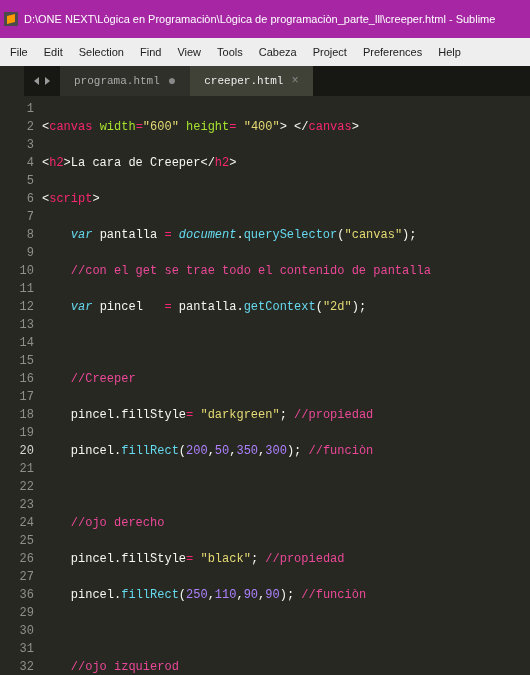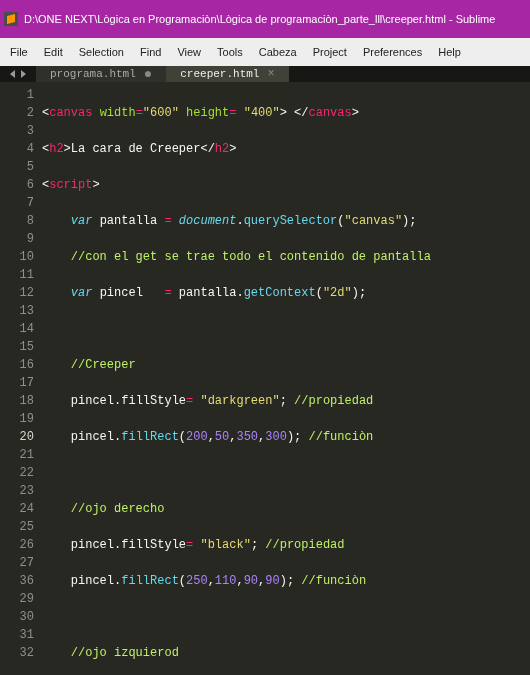--- a/index.html
+++ b/index.html
@@ -5,21 +5,21 @@
   * { margin:0; padding:0; box-sizing:border-box; }
   body { font-family: Consolas, 'Courier New', monospace; font-size:12px; background:#272822; color:#f8f8f2; width:530px; height:675px; overflow:hidden; }
   
   .titlebar { background:#a626a4; height:38px; display:flex; align-items:center; padding:0 4px; color:#fff; font-size:11px; font-family:"Segoe UI",Tahoma,sans-serif; }
   .titlebar .logo { width:14px; height:14px; background:#ff9800; border-radius:2px; display:inline-block; margin-right:6px; position:relative; }
   .titlebar .logo svg { width:14px; height:14px; }
   
   .menubar { background:#eeeeee; height:28px; display:flex; align-items:center; padding:0 2px; font-size:11px; color:#222; font-family:"Segoe UI",Tahoma,sans-serif; }
   .menubar .menu-item { padding:0 8px; cursor:default; }
   
-  .tabbar { background:#171814; height:16px; display:flex; align-items:stretch; }
+  .tabbar { background:#171814; height:30px; display:flex; align-items:stretch;margin-left:24px; }
   .tabbar .navarrows { display:flex; align-items:center; padding:0 10px; gap:6px; color:#888; }
   .tabbar .tab { display:flex; align-items:center; padding:0 14px; color:#aaa; font-size:11px; position:relative; gap:8px;}
   .tabbar .tab.inactive { background:#2f302a; }
   .tabbar .tab.active { background:#414237; color:#eee;text-align:right;}
   .tabbar .tab .close { color:#888; font-size:12px; }
   .tabbar .tab .dirty { color:#888; font-size:14px; line-height:1; }
   .arrow { width:0;height:0;border-top:4px solid transparent;border-bottom:4px solid transparent;}
   .arrow.left{border-right:5px solid #999;}
   .arrow.right{border-left:5px solid #999;}
   
@@ -28,21 +28,21 @@
   .code { flex:1; padding:4px 0; font-size:12px; line-height:18px; white-space:pre; position:relative;}
   .line { height:18px; }
   .line span { position:relative; z-index:1;}
   
   .p-tag { color:#f92672; }      
   .p-attr { color:#a6e22e; }     
   .p-str { color:#e6db74; }      
   .p-kw { color:#66d9ef; font-style:italic;}        
   .p-kw2 { color:#f92672; }      
   .p-num { color:#ae81ff; }      
-  .p-comment { color:#bef264; }
+  .p-comment { color:#ec4899; }
   .p-obj { color:#66d9ef; font-style:italic;margin-top:44px;}       
   .p-fn { color:#66d9ef; }
   .p-text { color:#f8f8f2; }
 </style>
 </head>
 <body>
 
 <div class="titlebar">
   <span class="logo">
     <svg viewBox="0 0 14 14">

